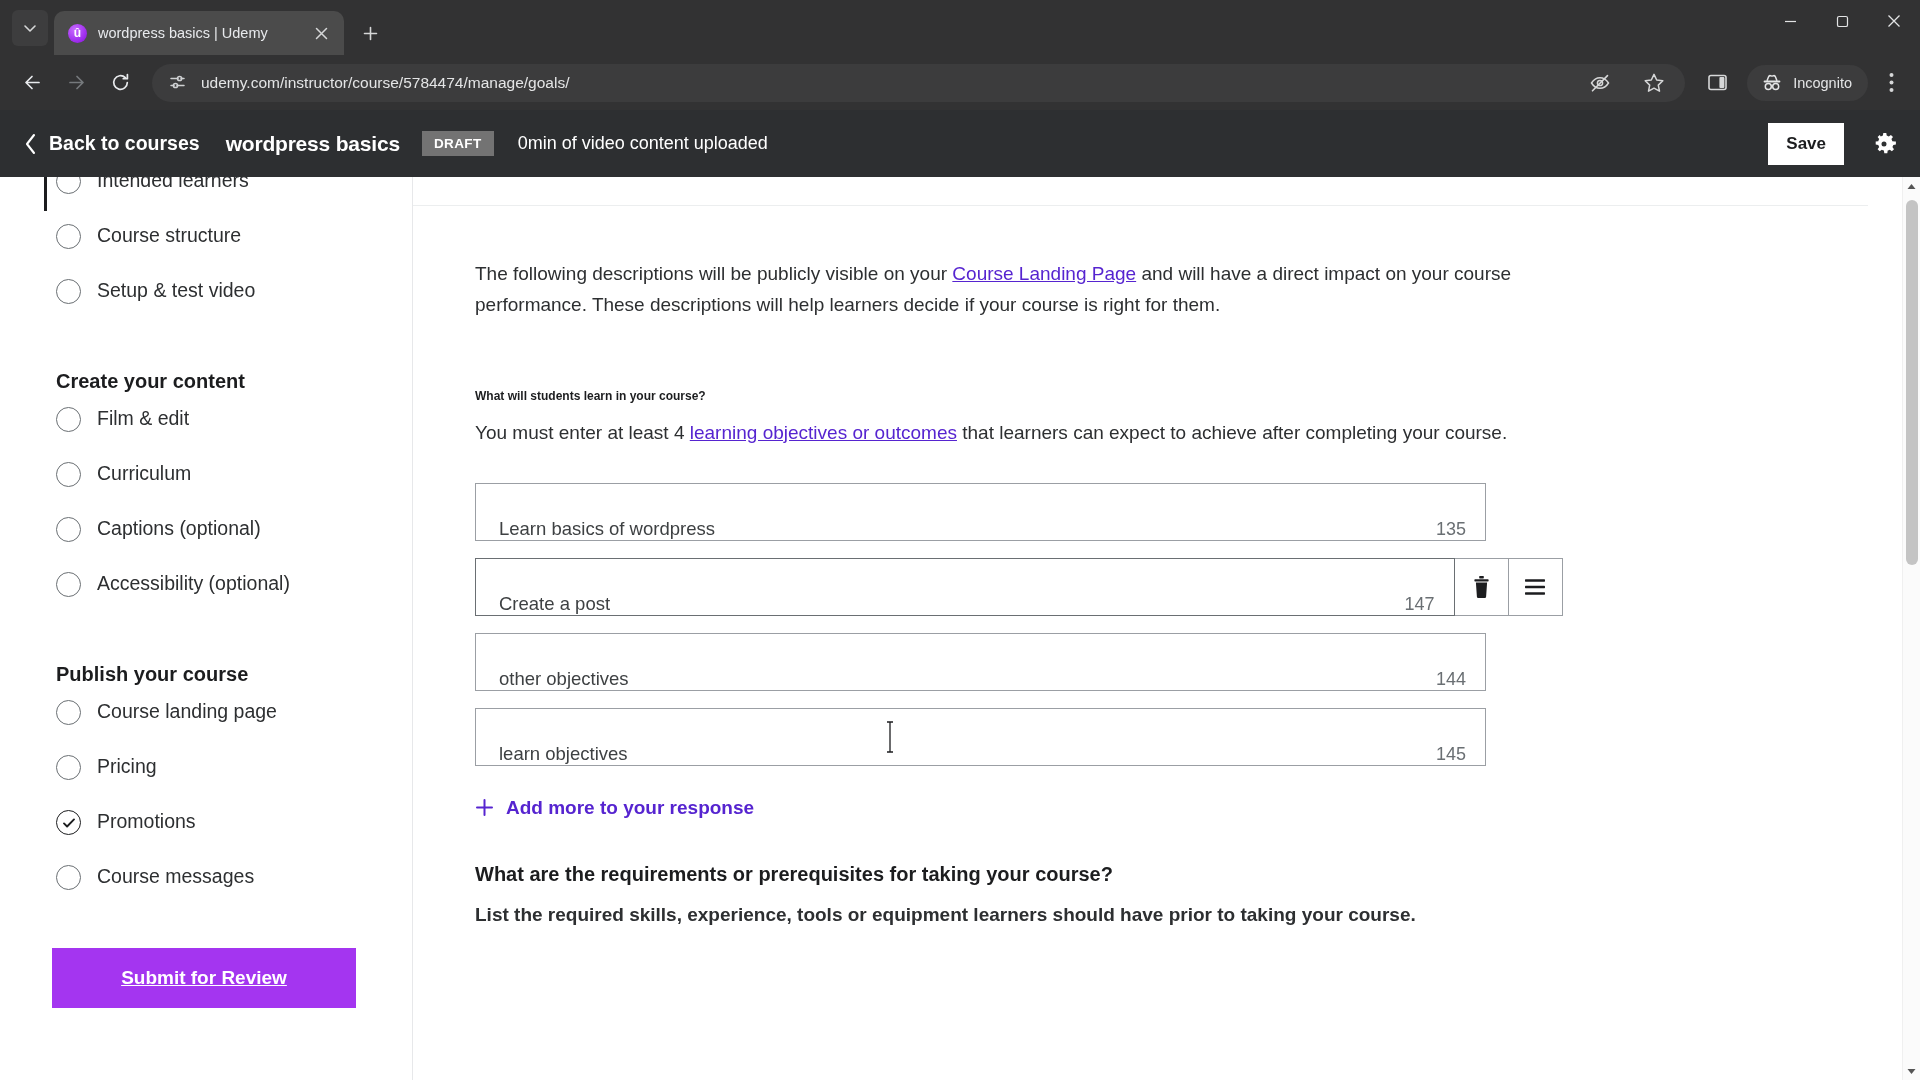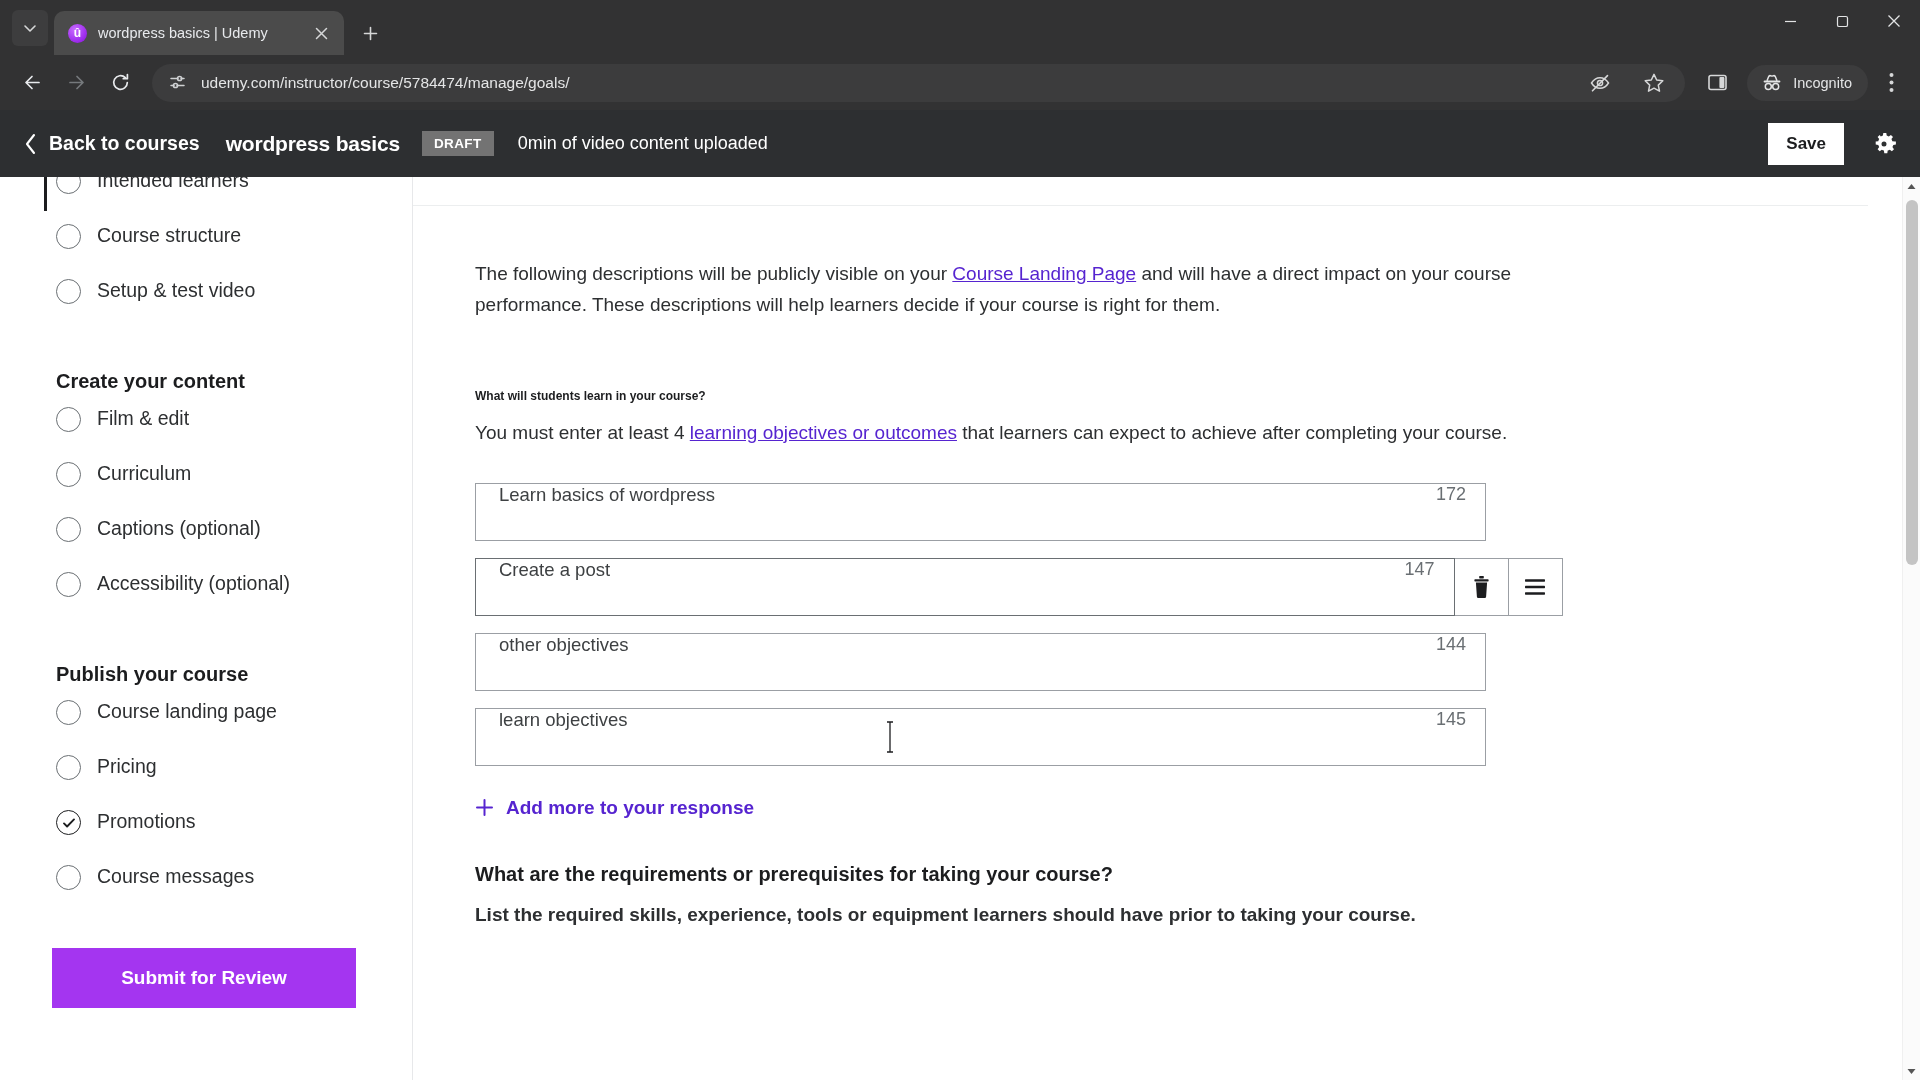--- a/index.html
+++ b/index.html
@@ -106,42 +106,42 @@
     content: ""; position: absolute; left: 44px; width: 3px; height: 42px;
     background: #1c1d1f;
   }
   .radio { width: 25px; height: 25px; border-radius: 50%; border: 1.8px solid #6a6f73; flex: 0 0 auto;
            display:flex; align-items:center; justify-content:center; }
   .radio.done { border-color: #1c1d1f; }
   .sb-group-title { font-size: 20px; font-weight: 700; color: #1c1d1f; margin: 36px 0 14px 0; }
   .submit-wrap { padding: 28px 56px 0 52px; }
   .submit-btn {
     width: 100%; background: #a435f0; color: #fff; font-size: 19px; font-weight: 700;
-    border: none; padding: 19px 0; text-align: center;
+    border: none; padding: 19px 0; text-align: center; text-decoration: underline;
   }
 
   
   .content {
     flex: 1 1 auto; background: #fff; position: relative; overflow: hidden;
     padding: 0 0 0 0;
   }
   .content-card { margin: 28px 52px 0 0; border-top: 1px solid #eceeef; }
   .content-inner { padding: 52px 0 0 62px; max-width: 1150px; }
 
   .lede { font-size: 19px; line-height: 1.65; color: #2d2f31; max-width: 1130px; }
   .link { color: #5624d0; text-decoration: underline; }
 
   .q-title { font-size: 12px; font-weight: 700; color: #1c1d1f; margin: 68px 0 15px 0; }
   .q-sub { font-size: 19px; line-height: 1.63; color: #2d2f31; max-width: 1130px; }
 
   .fields { margin-top: 34px; }
   .field-row { display: flex; align-items: stretch; margin-bottom: 17px; position: relative; }
   .field-box {
     width: 1011px; height: 58px; border: 1px solid #9b9fa4; background: #fff;
-    display: flex; align-items: flex-start; padding: 0 19px 0 23px;
+    display: flex; align-items: flex-end; padding: 0 19px 0 23px;
   }
   .field-row.hover .field-box { border-color: #6a6f73; }
   .field-text { font-size: 18.5px; color: #3e4143; flex: 1 1 auto; }
   .field-count { font-size: 18px; color: #6a6f73; flex: 0 0 auto; }
   .row-action {
     width: 56px; height: 58px; border: 1px solid #9b9fa4; border-left: none;
     background: #fff; display: flex; align-items: center; justify-content: center;
   }
   .caret-ibeam {
     position: absolute; left: 408px; top: 13px; width: 2px; height: 32px;
@@ -380,21 +380,21 @@
             <h3 class="q-title">What will students learn in your course?</h3>
             <p class="q-sub">
               <span>You must enter at least 4 </span><a class="link">learning objectives or outcomes</a><span> that learners can expect to achieve after completing your course.</span>
             </p>
 
             <div class="fields">
 
               <div class="field-row">
                 <div class="field-box">
                   <span class="field-text">Learn basics of wordpress</span>
-                  <span class="field-count">172</span>
+                  <span class="field-count">135</span>
                 </div>
               </div>
 
               <div class="field-row hover">
                 <div class="field-box">
                   <span class="field-text">Create a post</span>
                   <span class="field-count">147</span>
                 </div>
                 <div class="row-action">
                   <svg width="21" height="24" viewBox="0 0 21 24">

